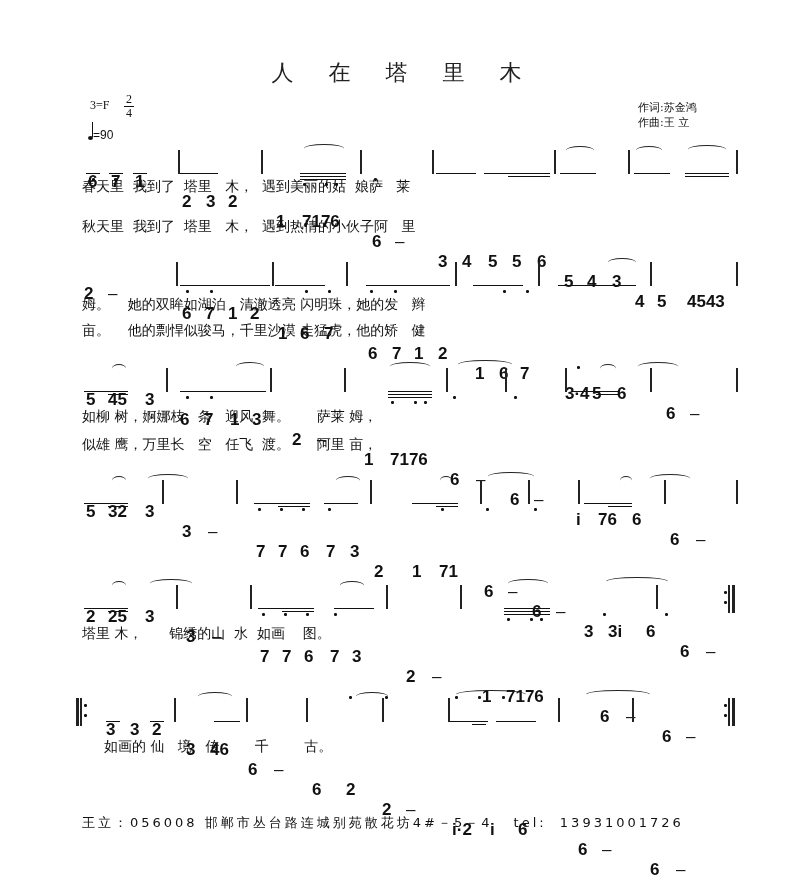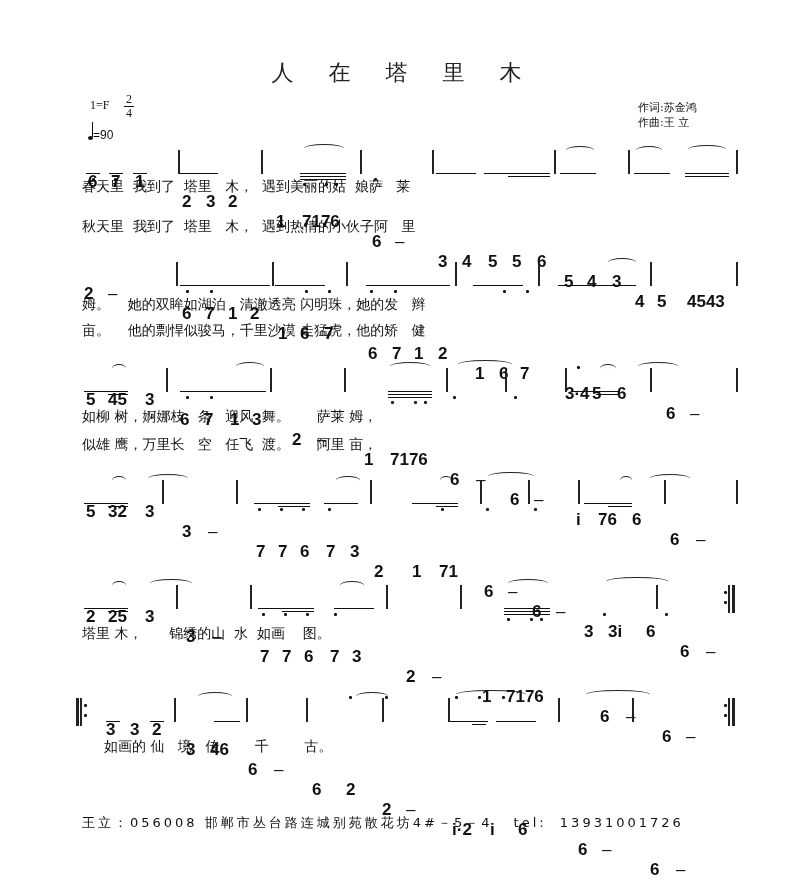--- a/index.html
+++ b/index.html
@@ -18,21 +18,21 @@
   .ul{position:absolute;height:1.2px;background:#111;}
   .dot{position:absolute;width:2.5px;height:2.5px;background:#111;border-radius:50%;}
   .slur{position:absolute;border-top:1.2px solid #222;border-radius:50% 50% 0 0;height:8px;}
   .lyric{left:82px;font-size:14px;white-space:pre;}
   .footer{left:82px;top:814px;font-size:13px;letter-spacing:3px;}
 </style>
 </head>
 <body>
 
 <div class="abs title">人 在 塔 里 木</div>
-<div class="abs key">1=F</div>
+<div class="abs key">3=F</div>
 <div class="abs timesig">
   <div>2</div>
   <div style="border-top:1px solid #111;width:10px;margin:0 auto;"></div>
   <div>4</div>
 </div>
 <div class="abs tempo">
   <span class="note"><span class="stem"></span></span><span>=90</span>
 </div>
 <div class="abs credits">
   <div>作词:苏金鸿</div>

